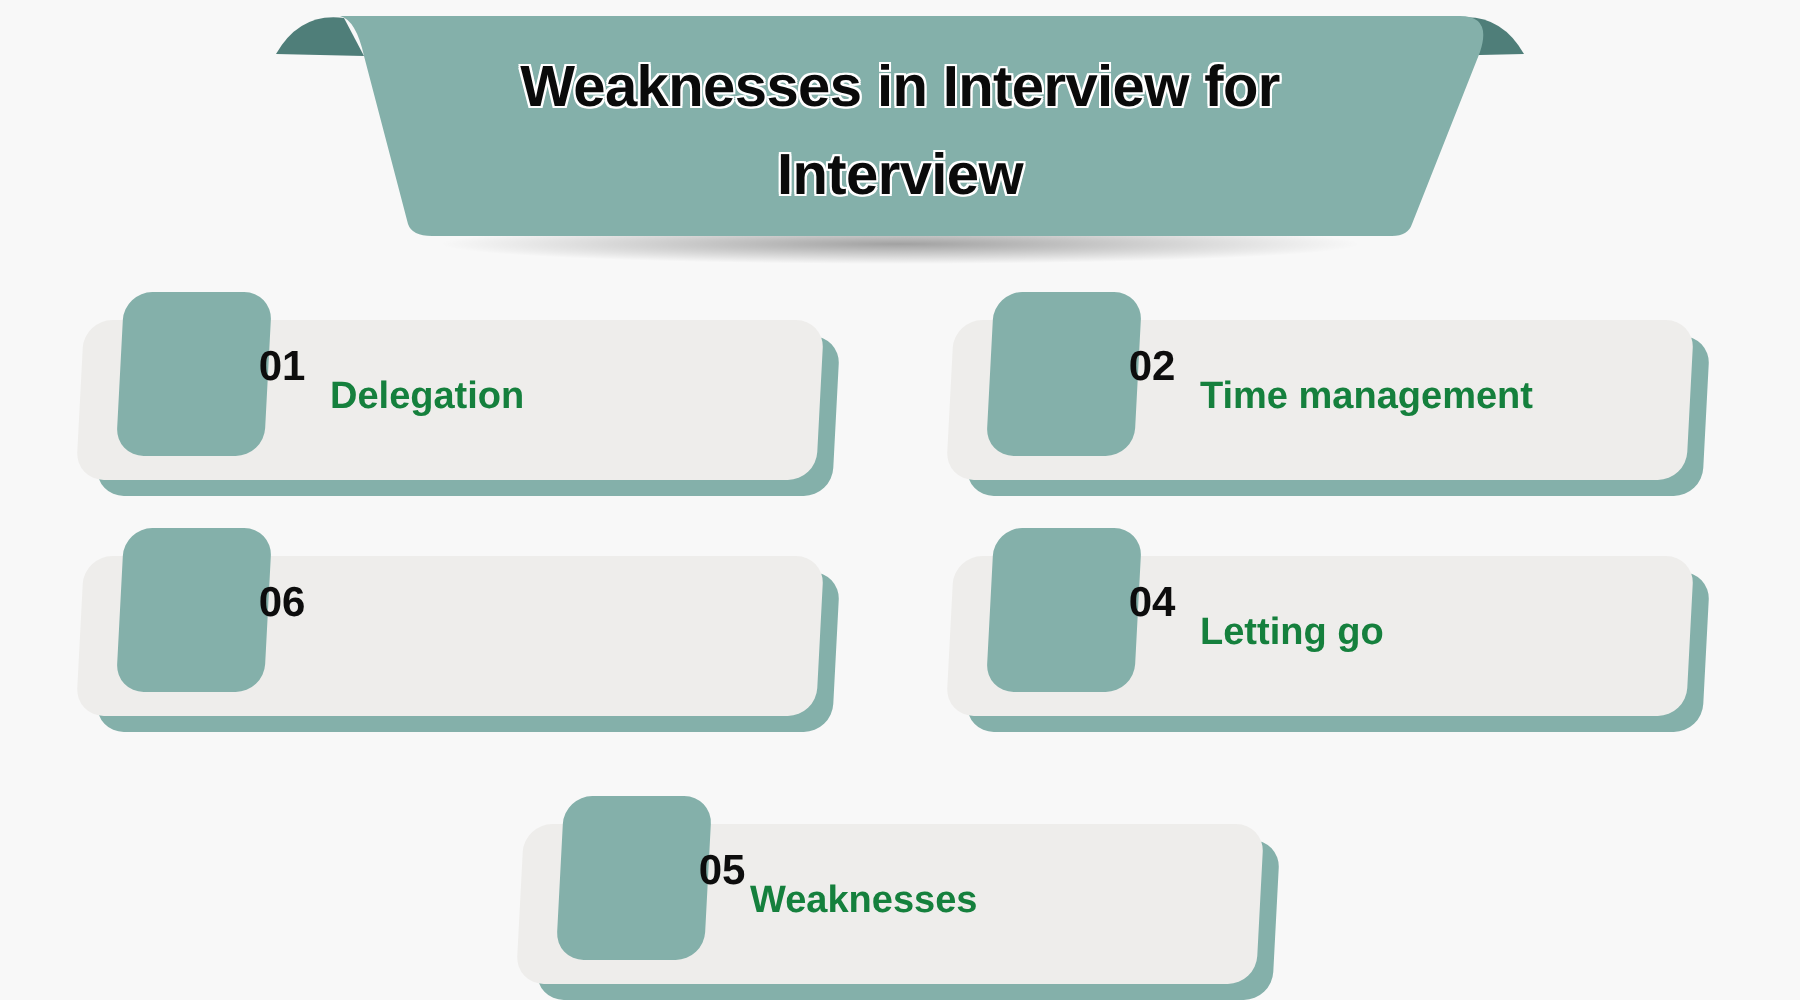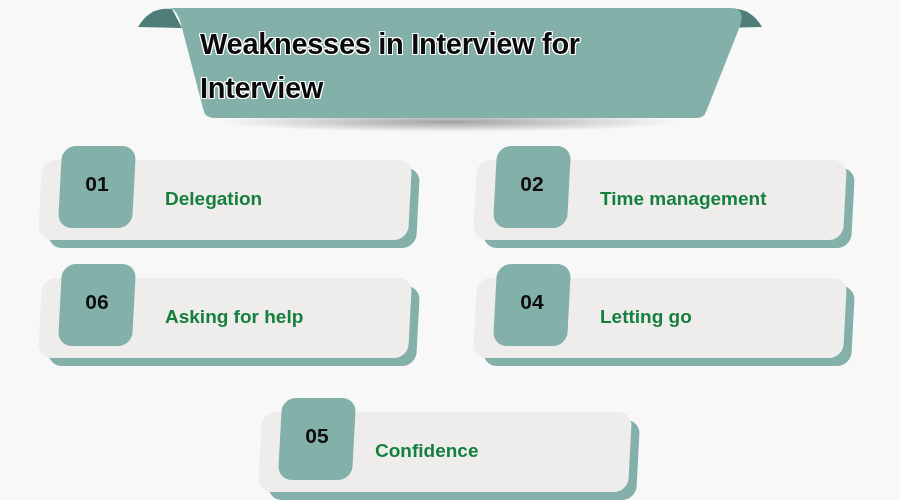--- a/index.html
+++ b/index.html
@@ -1,24 +1,24 @@
 <!DOCTYPE html>
 <html><head>
 <meta charset="utf-8">
 <style>
   html,body{margin:0;padding:0;}
   body{width:900px;height:500px;background:#f8f8f8;position:relative;overflow:hidden;font-family:"Liberation Sans",sans-serif;}
   .banner{position:absolute;left:0;top:0;width:900px;height:140px;}
-  .banner-title{position:absolute;left:200px;width:500px;top:22px;font-weight:bold;font-size:29px;line-height:44px;color:#0a0a0a;
+  .banner-title{position:absolute;left:200px;width:500px;top:22px;text-align:center;font-weight:bold;font-size:29px;line-height:44px;color:#0a0a0a;
     text-shadow:-1px -1px 0 #fff,1px -1px 0 #fff,-1px 1px 0 #fff,1px 1px 0 #fff,0 1px 0 #fff,1px 0 0 #fff,-1px 0 0 #fff,0 -1px 0 #fff;letter-spacing:-0.3px;}
   .card{position:absolute;width:380px;height:90px;}
   .card .shadow{position:absolute;left:10px;top:8px;width:368px;height:80px;background:#84b0aa;border-radius:14px;transform:skewX(-3deg);}
   .card .body{position:absolute;left:0;top:0;width:370px;height:80px;background:#eeedeb;border-radius:14px;transform:skewX(-3deg);}
   .card .num-box{position:absolute;left:20px;top:-14px;width:74px;height:82px;background:#84b0aa;border-radius:14px;transform:skewX(-3deg);}
-  .card .num{position:absolute;left:20px;top:12px;width:74px;text-align:center;font-weight:bold;font-size:21px;color:#0d0d0d;}
+  .card .num{position:absolute;left:20px;top:12px;width:74px;text-align:center;font-weight:bold;font-size:21px;color:#0d0d0d;padding-left:44px;}
   .card .label{position:absolute;left:125px;top:28px;font-weight:bold;font-size:19px;color:#15803d;white-space:nowrap;}
 </style>
 </head>
 <body>
 
 <div class="banner">
   <svg width="900" height="140" viewBox="0 0 900 140">
     <defs>
       <radialGradient id="sh" cx="50%" cy="50%" r="50%">
         <stop offset="0%" stop-color="#000" stop-opacity="0.35"></stop>
@@ -53,30 +53,29 @@
   <div class="num-box"></div>
   <div class="num">02</div>
   <div class="label">Time management</div>
 </div>
 
 <div class="card" style="left:40px;top:278px;">
   <div class="shadow"></div>
   <div class="body"></div>
   <div class="num-box"></div>
   <div class="num">06</div>
-  <div class="label">Asking for help</div>
 </div>
 
 <div class="card" style="left:475px;top:278px;">
   <div class="shadow"></div>
   <div class="body"></div>
   <div class="num-box"></div>
   <div class="num">04</div>
   <div class="label">Letting go</div>
 </div>
 
 <div class="card" style="left:260px;top:412px;">
   <div class="shadow"></div>
   <div class="body"></div>
   <div class="num-box"></div>
   <div class="num">05</div>
-  <div class="label" style="left:115px;">Confidence</div>
+  <div class="label" style="left:115px;">Weaknesses</div>
 </div>
 
 </body></html>

